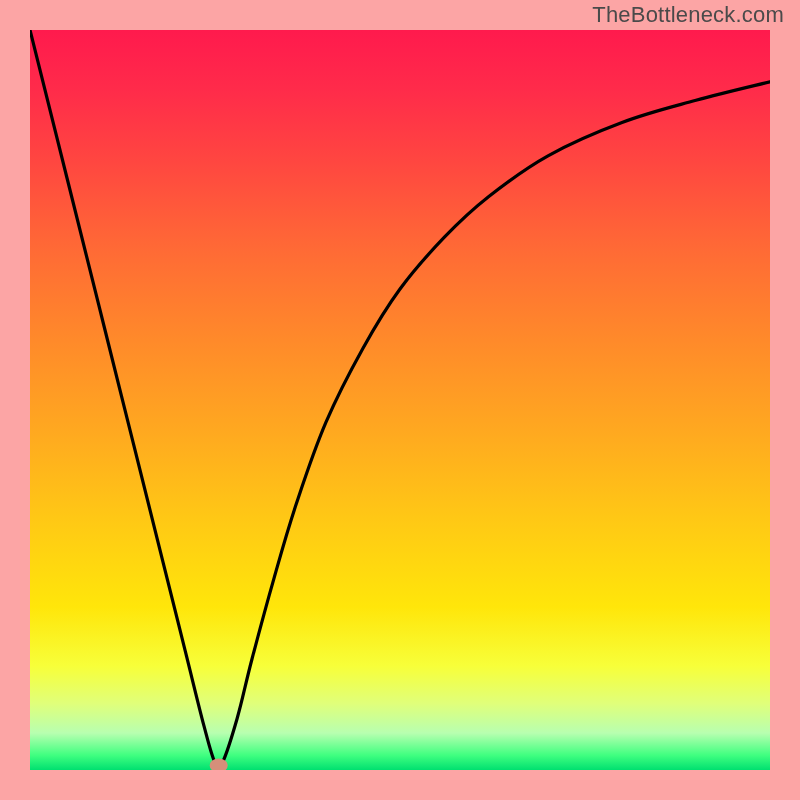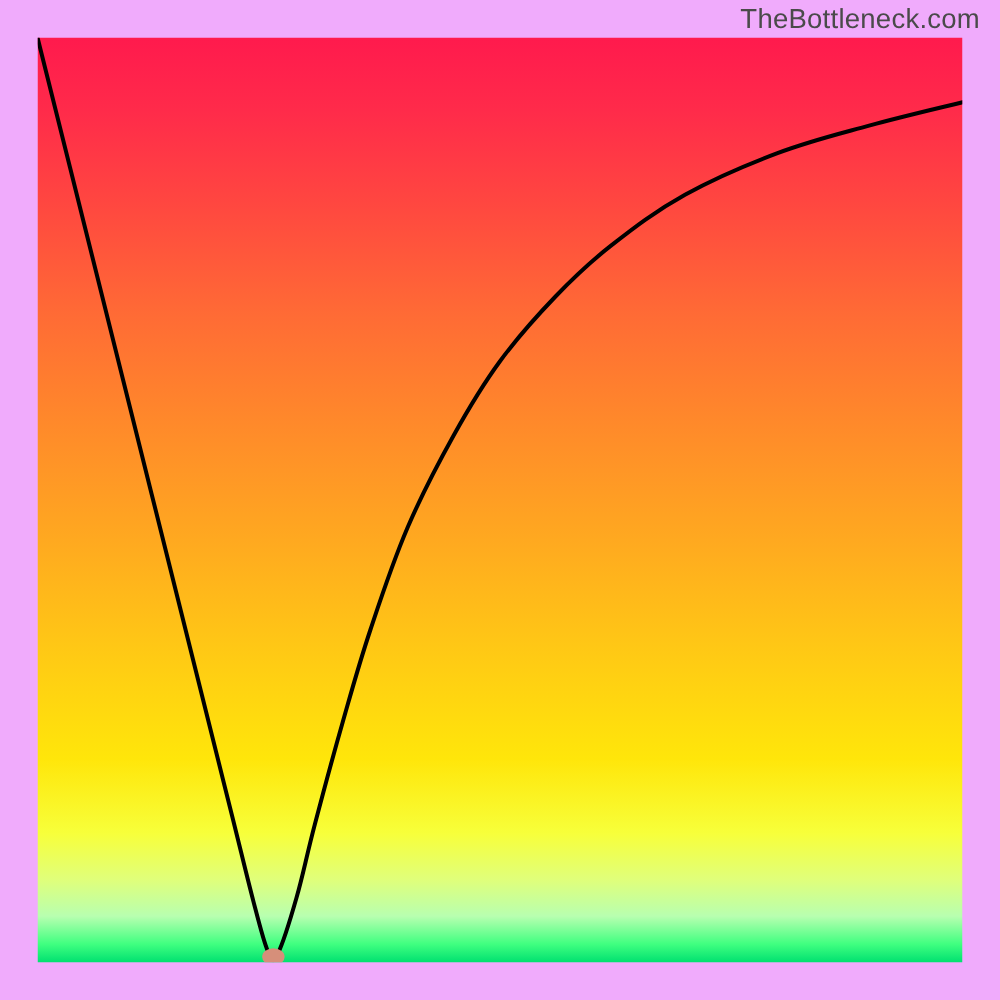--- a/index.html
+++ b/index.html
@@ -9,21 +9,21 @@
     height: 800px;
     background: #000;
     overflow: hidden;
   }
   .frame {
     position: absolute;
     left: 0;
     top: 0;
     width: 800px;
     height: 800px;
-    background: #f0abfc;
+    background: #fca5a5;
   }
   .plot {
     position: absolute;
     left: 30px;
     top: 30px;
     width: 740px;
     height: 740px;
     overflow: hidden;
   }
   .gradient {

